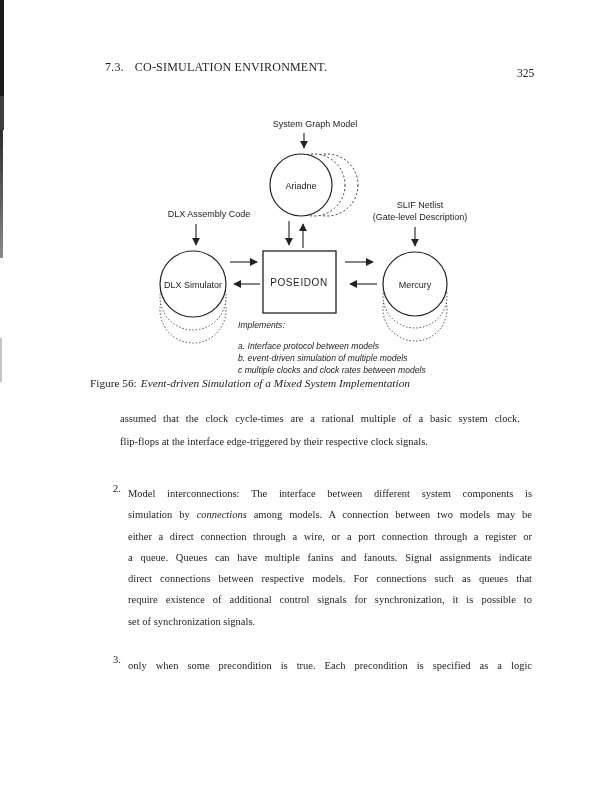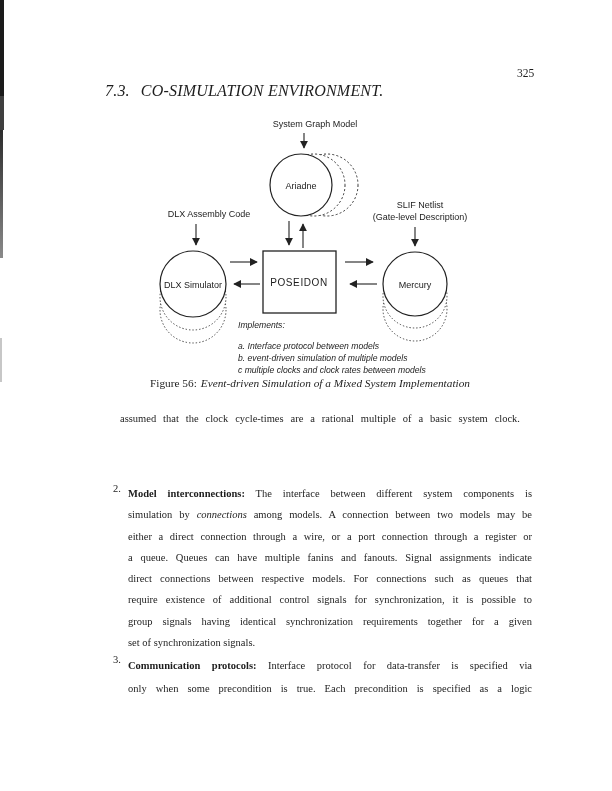--- a/index.html
+++ b/index.html
@@ -1,37 +1,37 @@
 <!DOCTYPE html>
 <html><head>
 <meta charset="utf-8">
 <style>
   html,body{margin:0;padding:0;background:#ffffff;}
   .page{position:relative;width:612px;height:791px;background:#ffffff;overflow:hidden;
         font-family:"Liberation Serif",serif;color:#1d1d1d;}
   
   .strip{position:absolute;}
   
-  .hdr{position:absolute;top:82px;left:105px;font-size:16px;font-style:italic;letter-spacing:.2px;}
+  .hdr{position:absolute;top:60px;left:105px;font-size:12px;letter-spacing:.2px;}
   .hdr .t2{margin-left:11px;}
   .pagenum{position:absolute;top:67px;left:517px;font-size:11.5px;}
   
   .figsvg{position:absolute;left:0;top:110px;}
   .figsvg text{font-family:"Liberation Sans",sans-serif;fill:#1c1c1c;}
   .nlab{font-size:9px;}
   .boxlab{font-size:10px;letter-spacing:.6px;}
   .implab{font-size:8.6px;font-style:italic;}
   
-  .caption{position:absolute;top:377px;left:90px;width:440px;text-align:center;font-size:11.3px;}
+  .caption{position:absolute;top:377px;left:90px;width:440px;text-align:left;font-size:11.3px;}
   .caption .cap-text{font-style:italic;margin-left:4px;}
   
   .tblock{position:absolute;font-size:10.5px;}
   .tline{text-align:justify;text-align-last:justify;overflow:hidden;white-space:nowrap_off;}
   .tline.last{text-align-last:left;}
-  .seg-b{font-weight:bold;}
+  .seg-b{font-weight:normal;}
   .seg-i{font-style:italic;}
   .inum{position:absolute;font-size:10.5px;}
 </style>
 </head>
 <body>
 
 <div class="page">
 
   <div class="strip" style="left:0;top:0;width:4px;height:96px;background:#1b1b1b;"></div>
   <div class="strip" style="left:0;top:96px;width:4px;height:34px;background:#3f3f3f;"></div>
@@ -92,33 +92,32 @@
     <text class="implab" x="238" y="361">b. event-driven simulation of multiple models</text>
     <text class="implab" x="238" y="373">c multiple clocks and clock rates between models</text>
   </svg>
 
   <div class="caption">
     <span class="cap-label">Figure 56:</span><span class="cap-text">Event-driven Simulation of a Mixed System Implementation</span>
   </div>
 
   <div class="tblock" style="left:120px;top:408px;width:400px;line-height:22.5px;">
       <div class="tline"><span class="seg-n">assumed that the clock cycle-times are a rational multiple of a basic system clock.</span></div>
+      <div class="tline last"><span class="seg-n">flip-flops at the interface edge-triggered by their respective clock signals.</span></div>
     </div>
 
   <div class="inum" style="left:113px;top:483px;">2.</div>
   <div class="tblock" style="left:128px;top:483px;width:404px;line-height:21.3px;">
       <div class="tline"><span class="seg-b">Model interconnections:</span><span class="seg-n"> The interface between different system components is</span></div>
       <div class="tline"><span class="seg-n">simulation by </span><span class="seg-i">connections</span><span class="seg-n"> among models.  A connection between two models may be</span></div>
       <div class="tline"><span class="seg-n">either a direct connection through a wire, or a port connection through a register or</span></div>
       <div class="tline"><span class="seg-n">a queue.  Queues can have multiple fanins and fanouts.  Signal assignments indicate</span></div>
       <div class="tline"><span class="seg-n">direct connections between respective models.  For connections such as queues that</span></div>
       <div class="tline"><span class="seg-n">require existence of additional control signals for synchronization, it is possible to</span></div>
-      <div class="tline"><span class="seg-n">group signals having identical synchronization requirements together for a given</span></div>
       <div class="tline last"><span class="seg-n">set of synchronization signals.</span></div>
     </div>
 
   <div class="inum" style="left:113px;top:654px;">3.</div>
   <div class="tblock" style="left:128px;top:654px;width:404px;line-height:23px;">
-      <div class="tline"><span class="seg-b">Communication protocols:</span><span class="seg-n"> Interface protocol for data-transfer is specified via</span></div>
       <div class="tline"><span class="seg-n">only when some precondition is true.  Each precondition is specified as a logic</span></div>
     </div>
 
 </div>
 
 </body></html>

